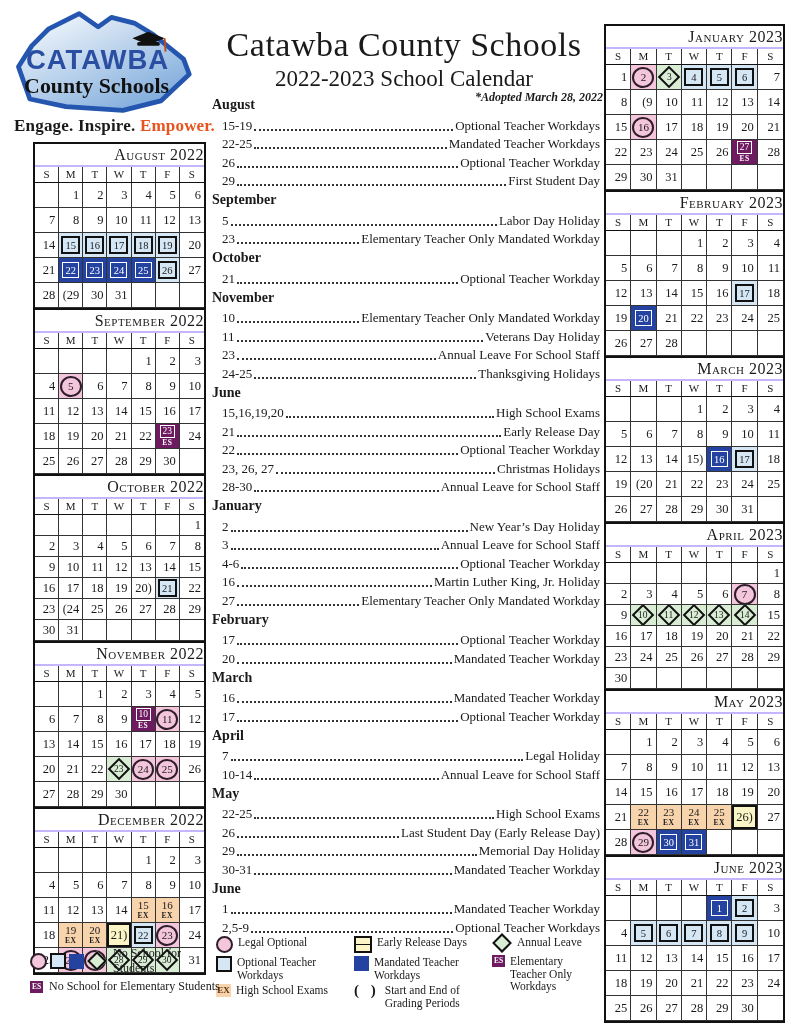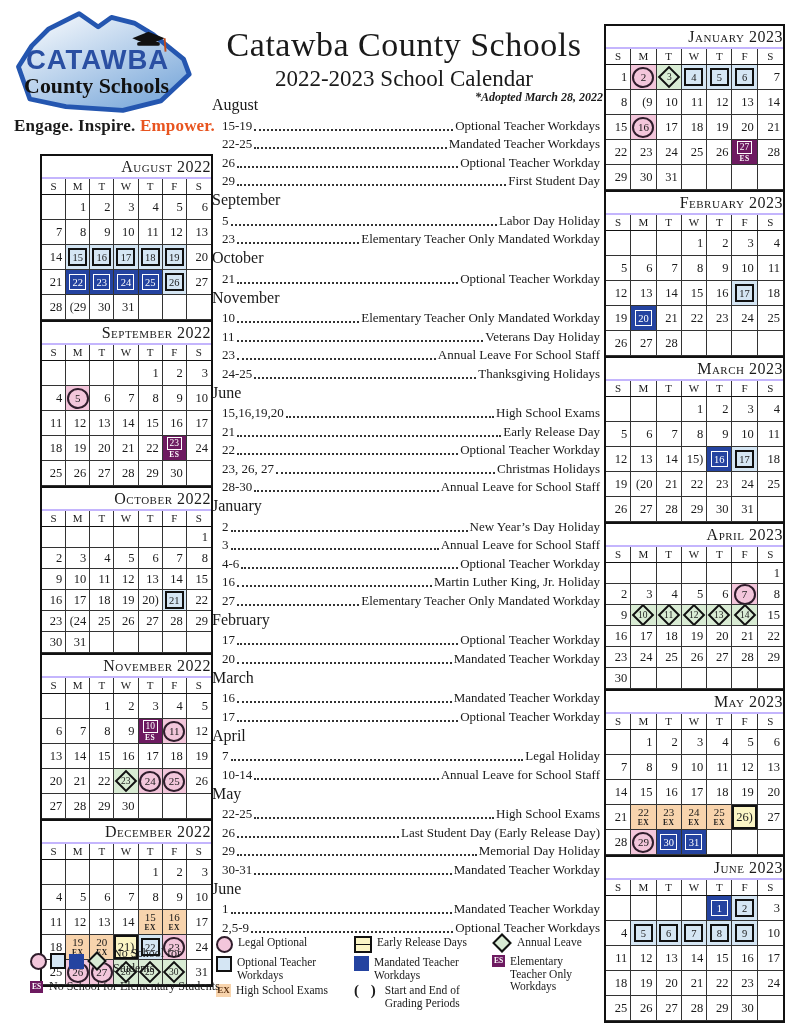--- a/index.html
+++ b/index.html
@@ -10,21 +10,21 @@
   .logo-wrap{position:absolute;left:8px;top:6px;width:205px;}
   .tagline{position:absolute;left:14px;top:116px;font-weight:bold;font-size:17px;letter-spacing:.2px;}
   .tagline .tag2{color:var(--tagline-orange);}
   .title-block{position:absolute;left:205px;top:26px;width:398px;text-align:center;}
   .main-title{font-size:34px;letter-spacing:.5px;}
   .sub-title{font-size:23px;margin-top:2px;}
   .adopted{font-size:12px;font-style:italic;font-weight:bold;text-align:right;margin-top:-2px;}
 
   
   .cal-col{position:absolute;}
-  #left-cals{left:40px;top:142px;width:173px;margin-top:12px;}
+  #left-cals{left:33px;top:142px;width:173px;}
   #right-cals{left:604px;top:24px;width:181px;}
   .mini-cal{border:2px solid #111;margin-top:-2px;background:#fff;}
   .mini-cal:first-child{margin-top:0;}
   .mini-title{text-align:right;font-variant:small-caps;font-size:16px;letter-spacing:.5px;
               height:21px;line-height:21px;border-bottom:2px solid #c4b5fd;}
   .dow{display:grid;grid-template-columns:repeat(7,1fr);border-bottom:1.5px solid #111;}
   .dow span{text-align:center;font-size:11px;height:15px;line-height:15px;border-right:1px solid #333;}
   .dow span:last-child{border-right:none;}
   .weeks{display:grid;grid-template-columns:repeat(7,1fr);grid-auto-rows:25px;}
   .weeks.rows6{grid-auto-rows:21px;}
@@ -46,21 +46,21 @@
   .c-db .mk-sq{border:1.5px solid #fff;background:transparent;color:#fff;}
   .c-es .mk-sq{border:1.5px solid #fff;background:transparent;color:#fff;width:13px;height:11px;font-size:9.5px;}
   .mk-dia{width:12px;height:12px;border:2px solid #111;transform:rotate(45deg);display:flex;
           align-items:center;justify-content:center;flex:none;}
   .mk-dia>span{transform:rotate(-45deg);font-size:9.5px;}
   .sub{font-size:7.5px;font-weight:bold;letter-spacing:.5px;}
   .paren{font-size:12px;}
 
   
   #events{position:absolute;left:212px;top:94px;width:388px;}
-  .ev-month{font-weight:normal;font-size:16px;line-height:20px;margin:1px 0 0;}
+  .ev-month{font-weight:bold;font-size:14px;line-height:20px;margin:1px 0 0;}
   .ev-row{display:flex;align-items:flex-end;font-size:13px;height:18.5px;}
   .ev-days{padding-left:10px;white-space:nowrap;}
   .ev-leader{flex:1;border-bottom:2px dotted #333;margin:0 2px 3px;}
   .ev-desc{white-space:nowrap;}
 
   
   #legend-main{position:absolute;left:216px;top:936px;width:384px;display:grid;
                grid-template-columns:138px 138px 108px;font-size:11.5px;}
   .lg-entry{display:flex;align-items:flex-start;gap:5px;margin-bottom:3px;line-height:12.5px;}
   .lg-entry .ic{margin-top:0;}

